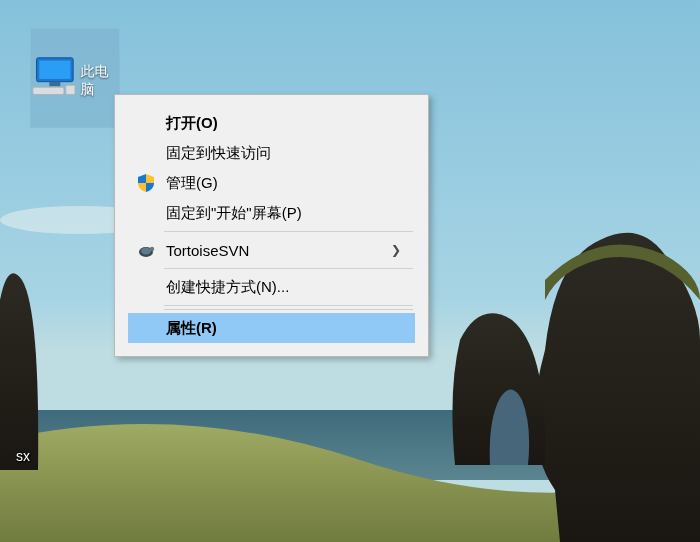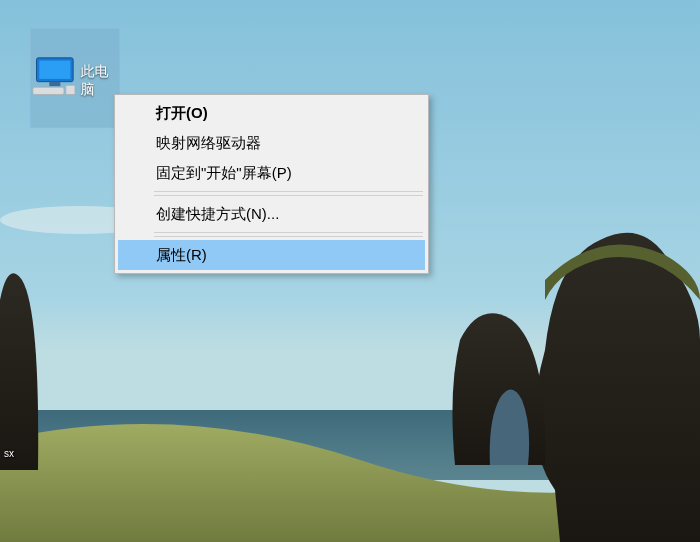--- a/index.html
+++ b/index.html
@@ -32,49 +32,49 @@
   justify-content: center;
   color: #fff;
   text-shadow: 0 1px 2px rgba(0,0,0,0.7);
   z-index: 2;
   cursor: default;
 }
 .desktop-icon .icon-graphic { width: 54px; height: 44px; }
 .desktop-icon .label { margin-top: 6px; font-size: 14px; }
 .sx-label {
   position: absolute;
-  left: 4px;
+  left: 16px;
   top: 448px;
   color: #fff;
-  font-size: 10px;
+  font-size: 14px;
   text-shadow: 0 0 2px #000, 1px 1px 1px #000;
   z-index: 2;
 }
 .context-menu {
   position: absolute;
   left: 114px;
   top: 94px;
   width: 315px;
   background: #f0f0f0;
   border: 1px solid #b8b8b8;
   box-shadow: 3px 3px 6px rgba(0,0,0,0.25);
-  padding: 3px;
+  padding: 13px;
   z-index: 3;
 }
 .menu-item {
   display: flex;
   align-items: center;
   height: 30px;
   padding: 0 30px 0 38px;
   position: relative;
   color: #000;
   cursor: default;
 }
 .menu-item.default-item { font-weight: 700; }
-.menu-item.highlight { background: #90c8f6; }
+.menu-item.highlight { background: #90c8f6; font-weight: bold; }
 .menu-item .item-icon {
   position: absolute;
   left: 8px;
   top: 50%;
   transform: translateY(-50%);
   width: 20px;
   height: 20px;
   display: flex;
   align-items: center;
   justify-content: center;
@@ -151,30 +151,53 @@
 
 <div class="sx-label">sx</div>
 
 <div class="context-menu">
 
   <div class="menu-item default-item">
     <span>打开(O)</span>
   </div>
 
   <div class="menu-item">
-    <span>映射网络驱动器</span>
-  </div>
-
+    <span>固定到快速访问</span>
+  </div>
+
+  <div class="menu-item">
+    <span class="item-icon">
+      <svg viewBox="0 0 20 20">
+        <path d="M10 1 L18 4 V10 C18 15 14 18 10 19 C6 18 2 15 2 10 V4 Z" fill="#fff"></path>
+        <path d="M10 1 L18 4 V10 L10 10 Z" fill="#fbc02d"></path>
+        <path d="M10 1 L2 4 V10 L10 10 Z" fill="#1976d2"></path>
+        <path d="M2 10 H10 V19 C6 18 2 15 2 10 Z" fill="#fbc02d"></path>
+        <path d="M10 10 H18 C18 15 14 18 10 19 Z" fill="#1976d2"></path>
+      </svg>
+    </span>
+    <span>管理(G)</span>
+  </div>
 
   <div class="menu-item">
     <span>固定到"开始"屏幕(P)</span>
   </div>
 
   <div class="separator"></div>
 
+  <div class="menu-item">
+    <span class="item-icon">
+      <svg viewBox="0 0 20 20">
+        <ellipse cx="10" cy="12" rx="7" ry="5" fill="#3a4a52"></ellipse>
+        <ellipse cx="10" cy="11" rx="5" ry="3.5" fill="#5d7a8a"></ellipse>
+        <circle cx="16" cy="9" r="2.2" fill="#5d7a8a"></circle>
+      </svg>
+    </span>
+    <span>TortoiseSVN</span>
+    <span class="arrow">❯</span>
+  </div>
 
   <div class="separator"></div>
 
   <div class="menu-item">
     <span>创建快捷方式(N)...</span>
   </div>
 
 
   <div class="separator"></div>
 

